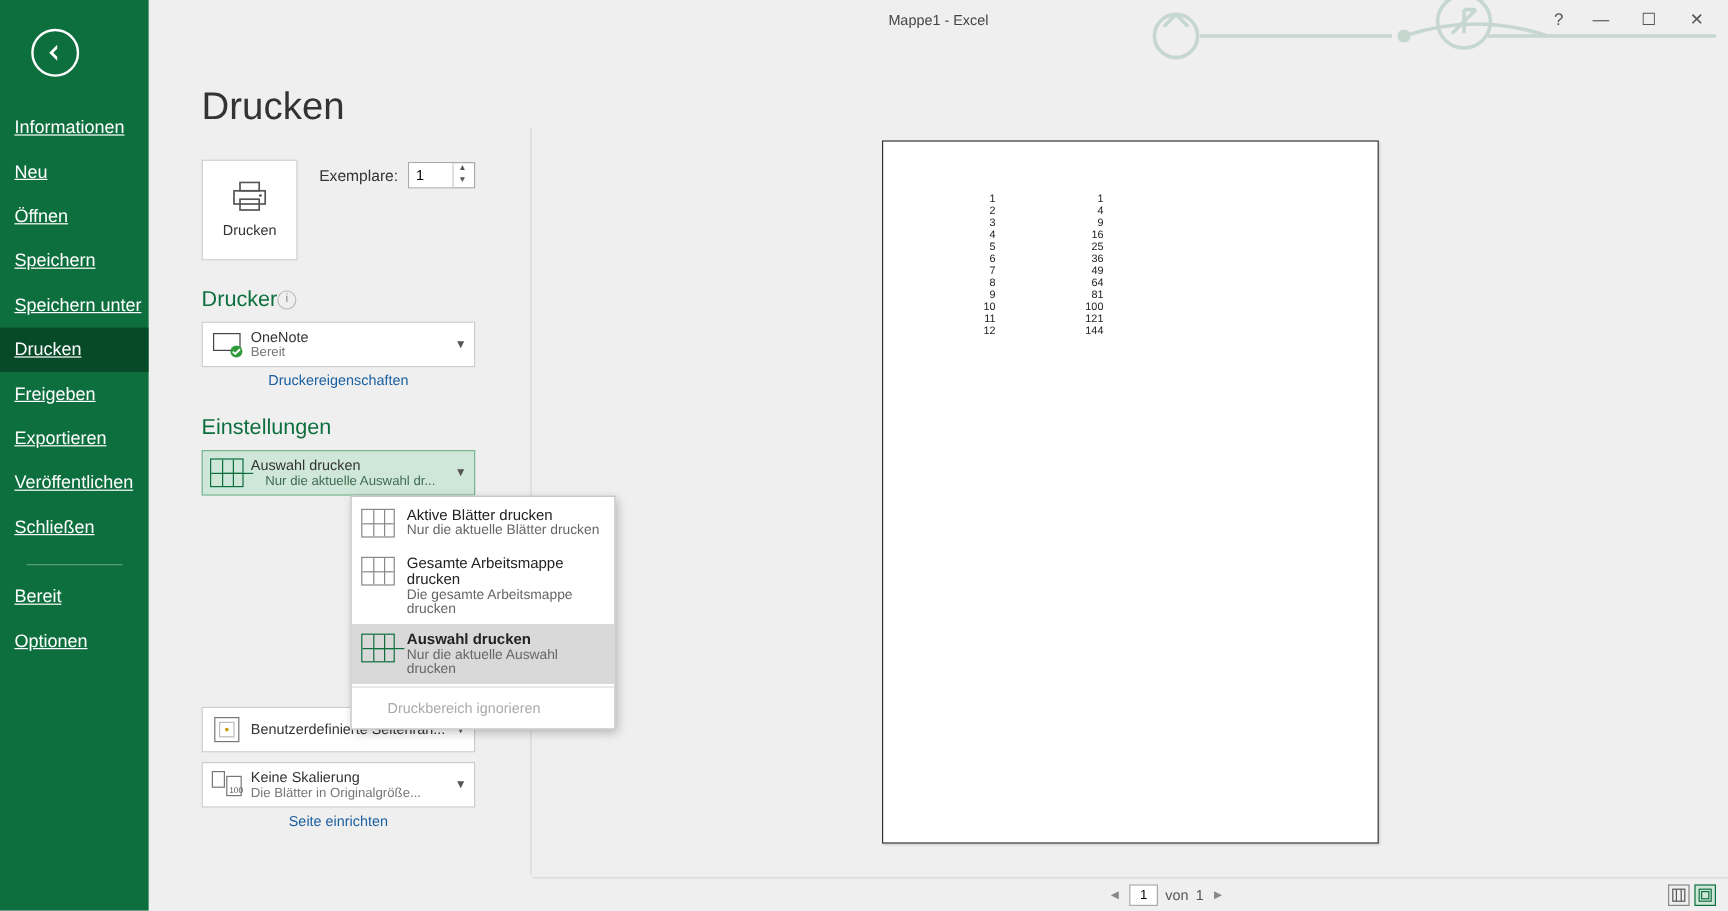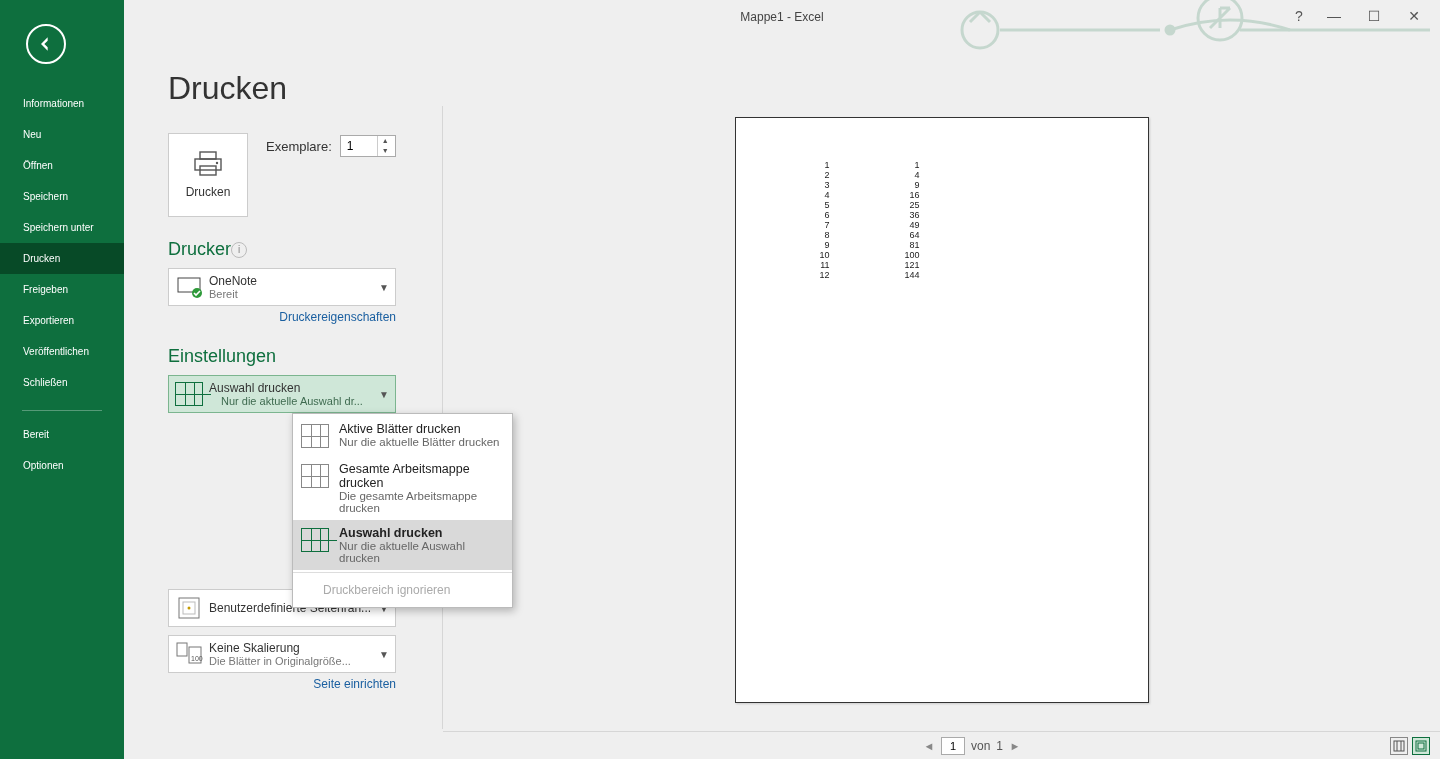--- a/index.html
+++ b/index.html
@@ -3,21 +3,21 @@
 <meta charset="utf-8">
 <style>
   * { box-sizing: border-box; margin: 0; padding: 0; font-family: "Segoe UI", Tahoma, sans-serif; }
   html, body { width: 1440px; height: 759px; overflow: hidden; background: #f3f3f3; }
   .app { display: flex; width: 100%; height: 100%; position: relative; }
 
   
   .sidebar { width: 124px; height: 100%; background: #0e6f3e; color: #fff; display: flex; flex-direction: column; padding-top: 20px; }
   .back-btn { width: 40px; height: 40px; border: 2px solid #fff; border-radius: 50%; margin: 4px 0 24px 26px; display: flex; align-items: center; justify-content: center; cursor: pointer; }
   .back-btn svg { width: 20px; height: 20px; fill: #fff; }
-  .side-item { padding: 10px 0 10px 23px; font-size: 10px; cursor: pointer; }
+  .side-item { padding: 10px 0 10px 12px; font-size: 15px; cursor: pointer; text-decoration: underline; }
   .side-item.active { background: #074a27; }
   .side-divider { border-top: 1px solid rgba(255,255,255,0.3); margin: 12px 22px 8px 22px; }
 
   
   .main { flex: 1; display: flex; flex-direction: column; background: #efefef; position: relative; }
 
   
   .titlebar { height: 36px; display: flex; align-items: center; justify-content: center; position: relative; }
   .titlebar .title { font-size: 12px; color: #444; position: absolute; left: 50%; transform: translateX(-50%); top: 10px; }
   .win-controls { position: absolute; right: 6px; top: 4px; display: flex; gap: 0; }
@@ -60,21 +60,21 @@
   .dd.active { background: #cfe7d8; border-color: #7bb58f; }
   .dd.active .dd-sub { color: #3f6b50; padding-left: 12px; }
 
   .tiny-grid { width: 28px; height: 24px; border: 1px solid #888; position: relative; }
   .tiny-grid::before, .tiny-grid::after { content:''; position:absolute; background:#888; }
   .tiny-grid::before { left:0;right:0;top:50%;height:1px; }
   .tiny-grid::after { top:0;bottom:0;left:33%;width:1px; box-shadow: 9px 0 0 #888; }
   .tiny-grid.sel { border-color:#0e6f3e; }
   .tiny-grid.sel::before,.tiny-grid.sel::after{ background:#0e6f3e; box-shadow: 9px 0 0 #0e6f3e;}
 
-  .link-right { text-align: right; width: 228px; font-size: 12px; color: #1a5fa0; margin-top: 4px; cursor: pointer; }
+  .link-right { text-align: center; width: 228px; font-size: 12px; color: #1a5fa0; margin-top: 4px; cursor: pointer; }
 
   
   .dd-panel { position: absolute; left: 168px; top: 413px; width: 221px; background: #fff; border: 1px solid #bbb; box-shadow: 2px 3px 8px rgba(0,0,0,0.25); z-index: 50; padding: 2px 0 0 0;}
   .dd-opt { display: flex; align-items: flex-start; gap: 8px; padding: 6px 8px; font-size: 12px; cursor: pointer; }
   .dd-opt .oic { width: 30px; height: 26px; margin-top: 2px; flex-shrink: 0;}
   .dd-opt .obody .ot { font-size: 12.5px; color: #222; }
   .dd-opt .obody .os { font-size: 11.5px; color: #666; }
   .dd-opt.hover { background: #d9d9d9; }
   .dd-opt.hover .ot { font-weight: 600; }
   .dd-panel .sep { border-top: 1px solid #ddd; margin: 2px 0; }

